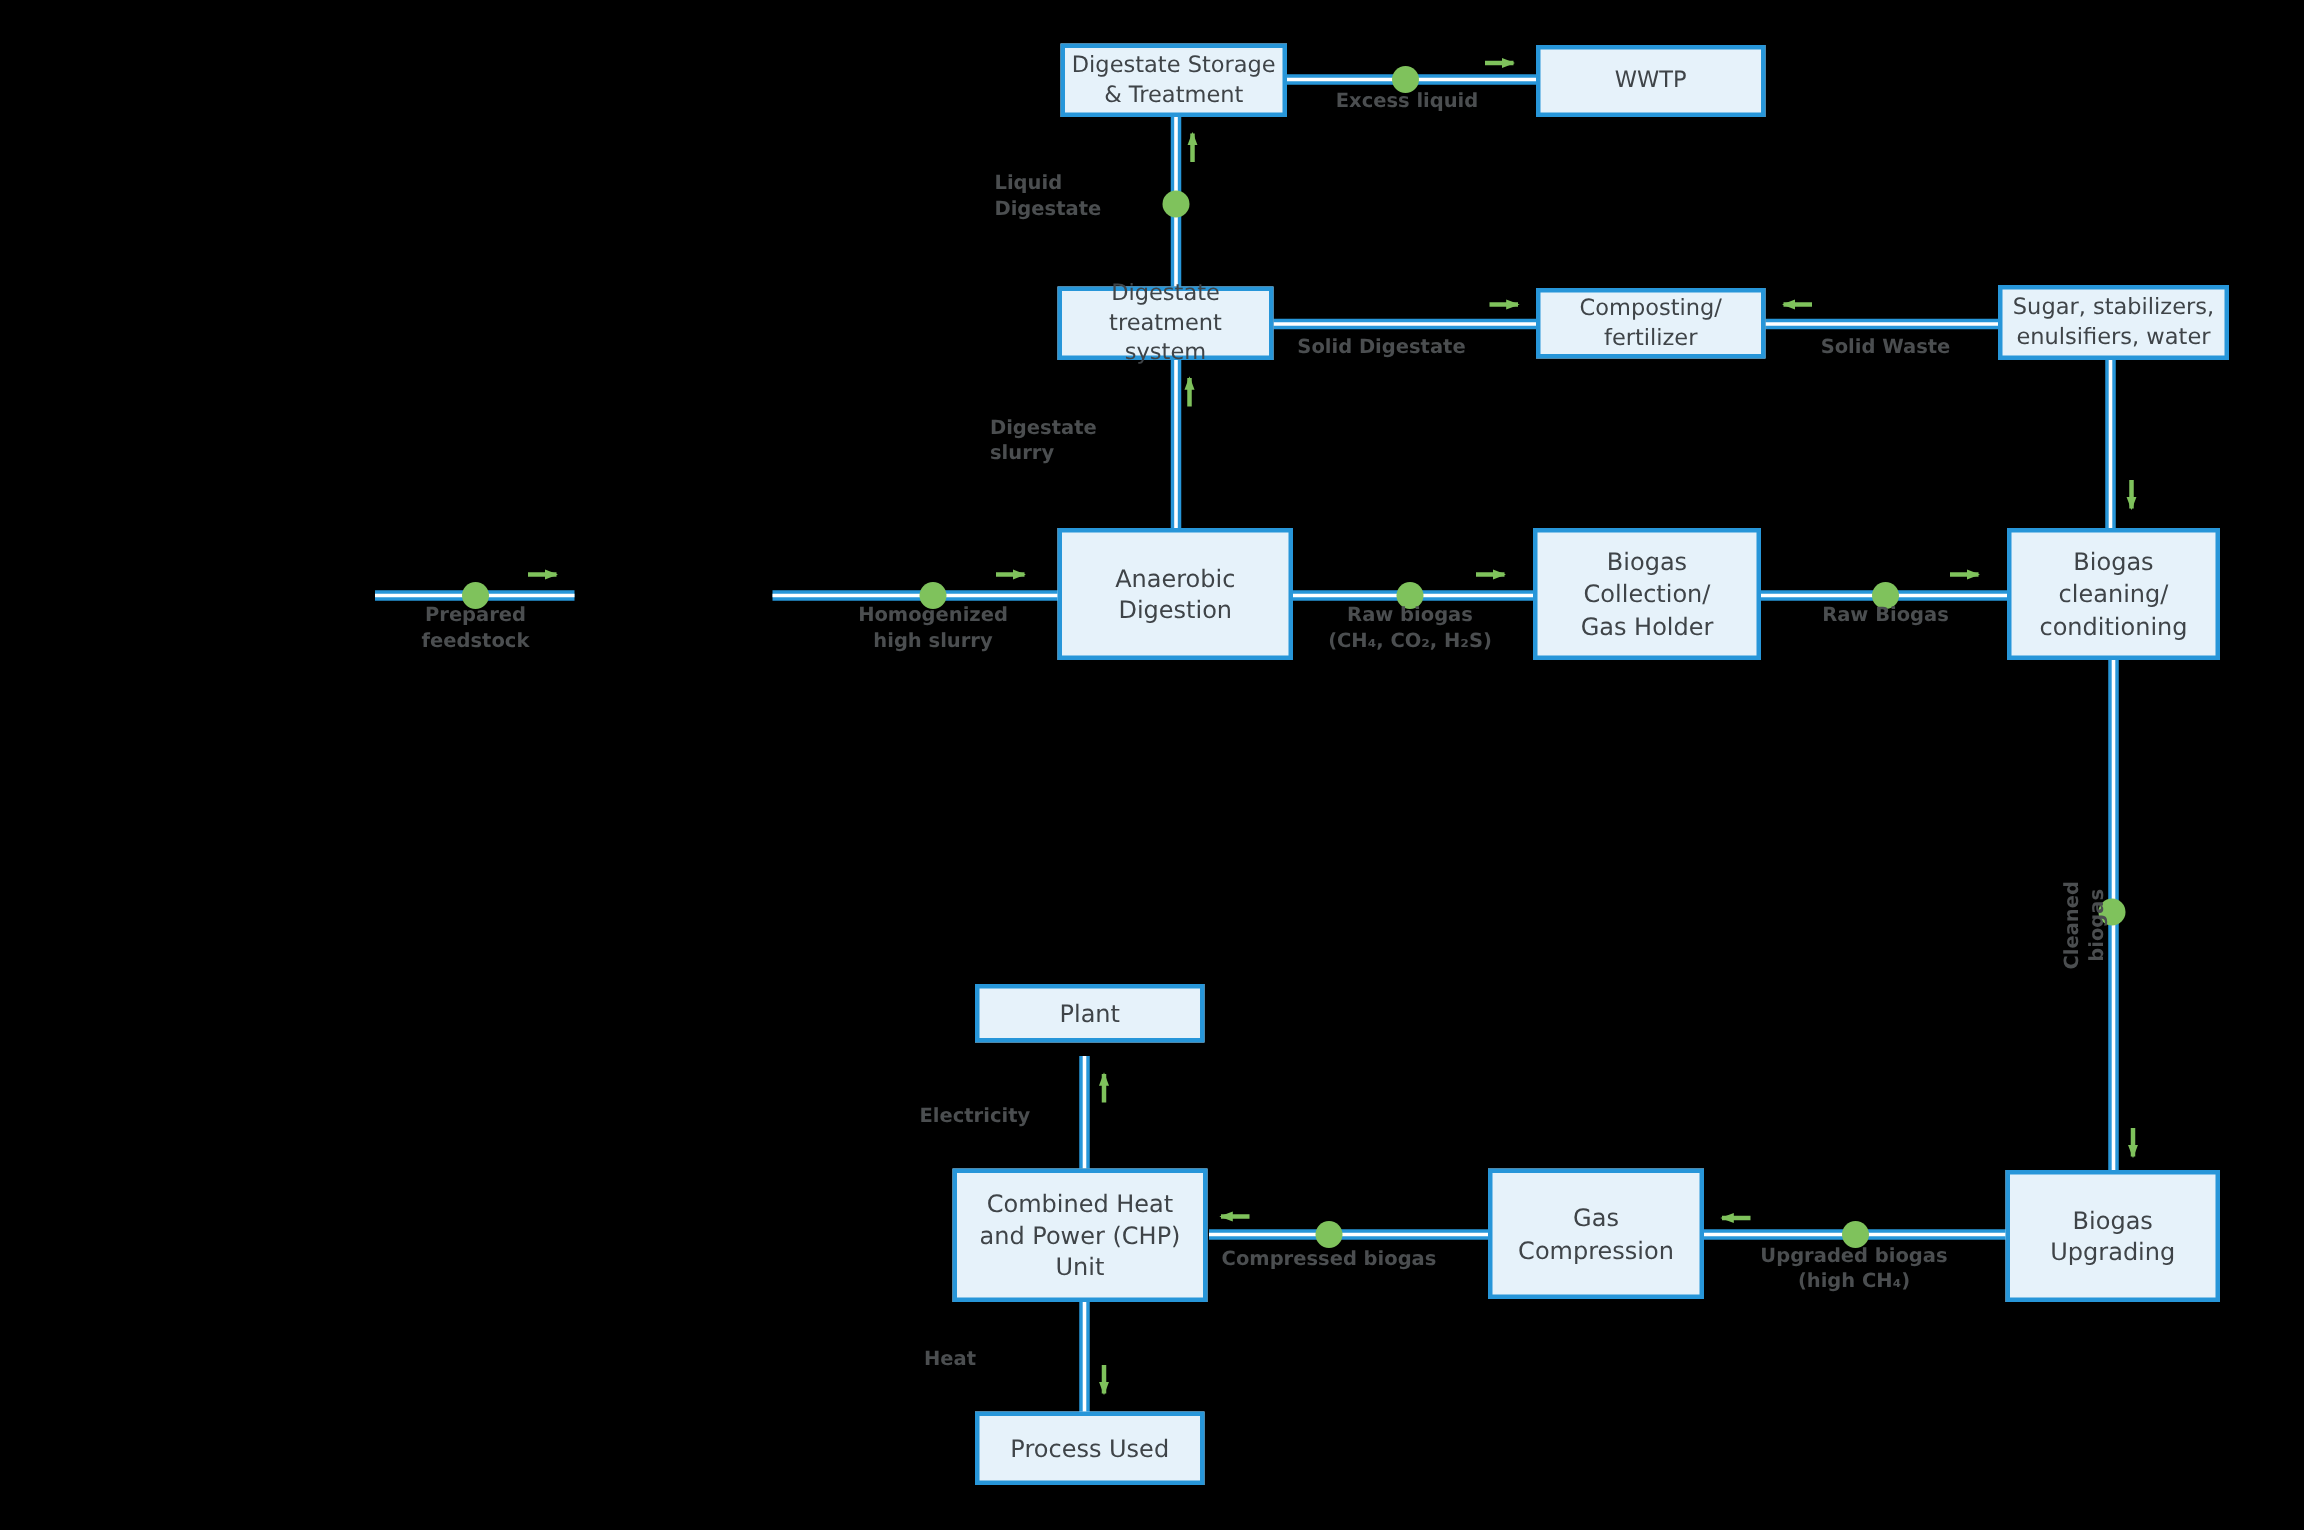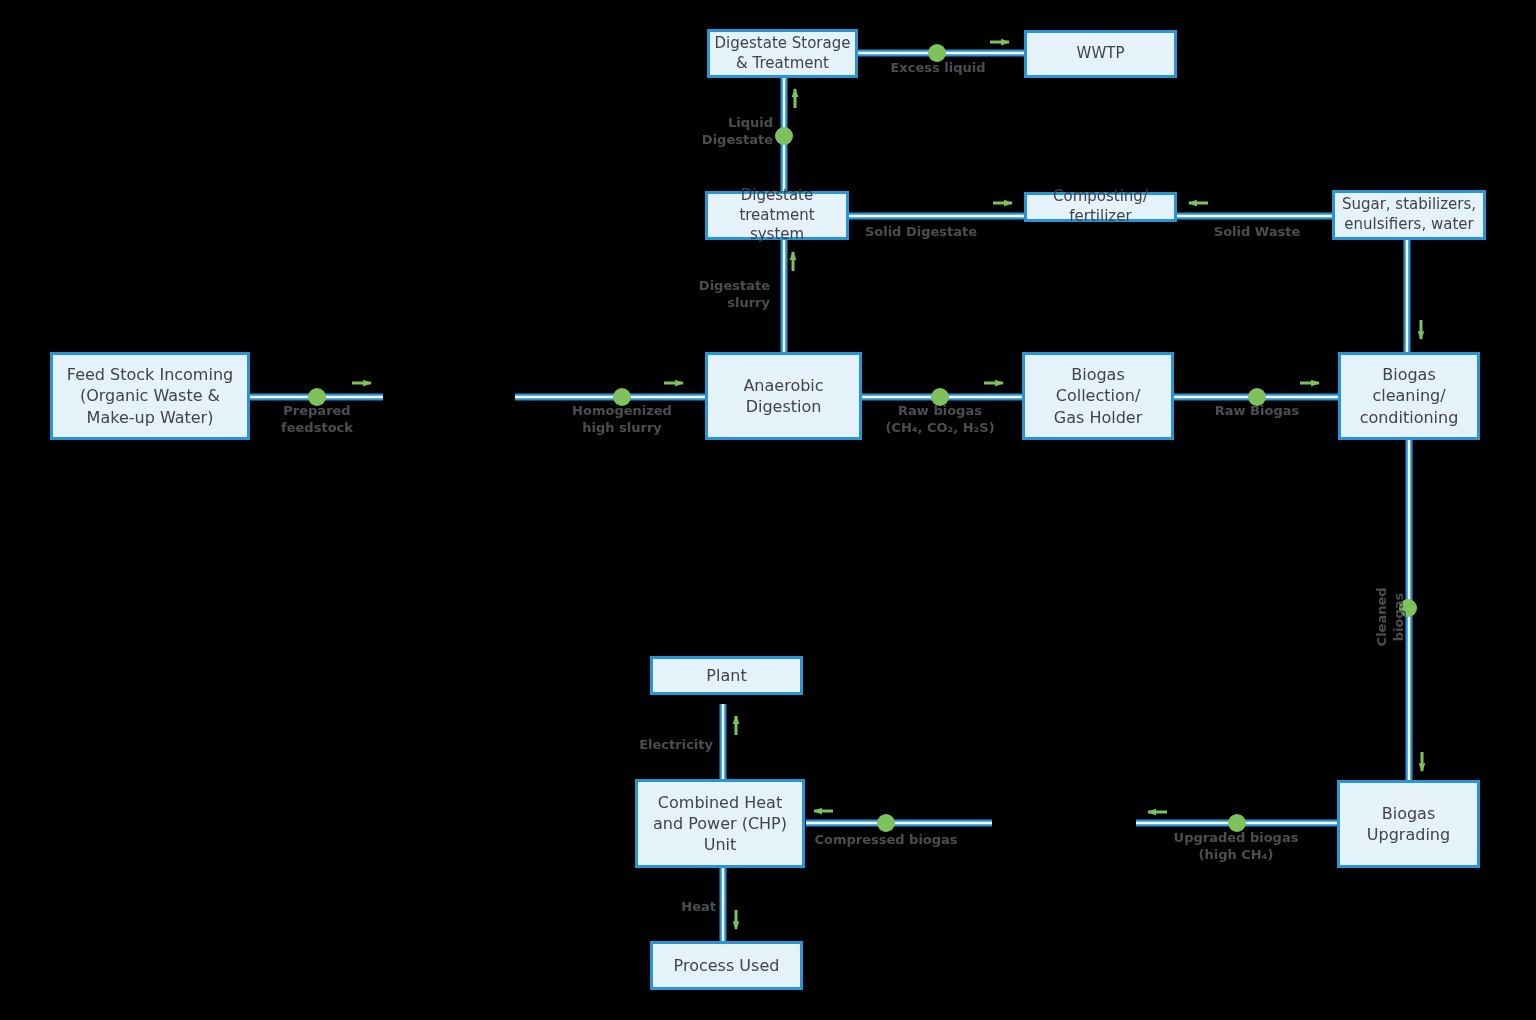--- a/index.html
+++ b/index.html
@@ -40,21 +40,21 @@
   .elabel {
     position: absolute;
     color: #4b4e50;
     font-size: 13px;
     font-weight: 600;
     line-height: 1.3;
     white-space: pre-line;
     z-index: 3;
   }
   .elabel.center { text-align: center; }
-  .elabel.right  { text-align: right; }
+  .elabel.right  { }
   .elabel.vert   { transform: rotate(-90deg); }
 </style>
 </head>
 <body>
 
 <div class="canvas">
 
   <svg class="wires" width="1536" height="1020" viewBox="0 0 1536 1020">
     <defs>
       <marker id="ah" viewBox="0 0 8 6" refX="7" refY="3" markerWidth="9" markerHeight="8" markerUnits="userSpaceOnUse" orient="auto-start-reverse">
@@ -95,42 +95,41 @@
       <line class="flow-arrow" x1="833" y1="811" x2="814" y2="811" marker-end="url(#ah)"></line>
       <line class="flow-arrow" x1="795" y1="108" x2="795" y2="89" marker-end="url(#ah)"></line>
       <line class="flow-arrow" x1="793" y1="271" x2="793" y2="252" marker-end="url(#ah)"></line>
       <line class="flow-arrow" x1="736" y1="735" x2="736" y2="716" marker-end="url(#ah)"></line>
       <line class="flow-arrow" x1="1421" y1="320" x2="1421" y2="339" marker-end="url(#ah)"></line>
       <line class="flow-arrow" x1="1422" y1="752" x2="1422" y2="771" marker-end="url(#ah)"></line>
       <line class="flow-arrow" x1="736" y1="910" x2="736" y2="929" marker-end="url(#ah)"></line>
     </g>
   </svg>
 
-  <div class="node" style="left:50px; top:352px; width:200px; height:88px">Feed Stock Incoming
-(Organic Waste &amp;
-Make-up Water)</div>
   <div class="node" style="left:705px; top:352px; width:157px; height:88px">Anaerobic
 Digestion</div>
   <div class="node" style="left:1022px; top:352px; width:152px; height:88px">Biogas
 Collection/
 Gas Holder</div>
   <div class="node" style="left:1338px; top:352px; width:142px; height:88px">Biogas
 cleaning/
 conditioning</div>
   <div class="node sm" style="left:705px; top:191px; width:144px; height:49px">Digestate
 treatment system</div>
-  <div class="node sm" style="left:1024px; top:192px; width:153px; height:30px">Composting/
+  <div class="node sm" style="left:1024px; top:192px; width:153px; height:47px">Composting/
 fertilizer</div>
   <div class="node sm" style="left:1332px; top:190px; width:154px; height:50px">Sugar, stabilizers,
 enulsifiers, water</div>
   <div class="node sm" style="left:707px; top:29px; width:151px; height:49px">Digestate Storage
 &amp; Treatment</div>
   <div class="node sm" style="left:1024px; top:30px; width:153px; height:48px">WWTP</div>
   <div class="node" style="left:1337px; top:780px; width:143px; height:88px">Biogas
 Upgrading</div>
+  <div class="node" style="left:992px; top:779px; width:144px; height:87px">Gas
+Compression</div>
   <div class="node" style="left:635px; top:779px; width:170px; height:89px">Combined Heat
 and Power (CHP)
 Unit</div>
   <div class="node" style="left:650px; top:656px; width:153px; height:39px">Plant</div>
   <div class="node" style="left:650px; top:941px; width:153px; height:49px">Process Used</div>
 
   <div class="elabel center" style="left:237px; top:403px; width:160px">Prepared
 feedstock</div>
   <div class="elabel center" style="left:542px; top:403px; width:160px">Homogenized
 high slurry</div>

